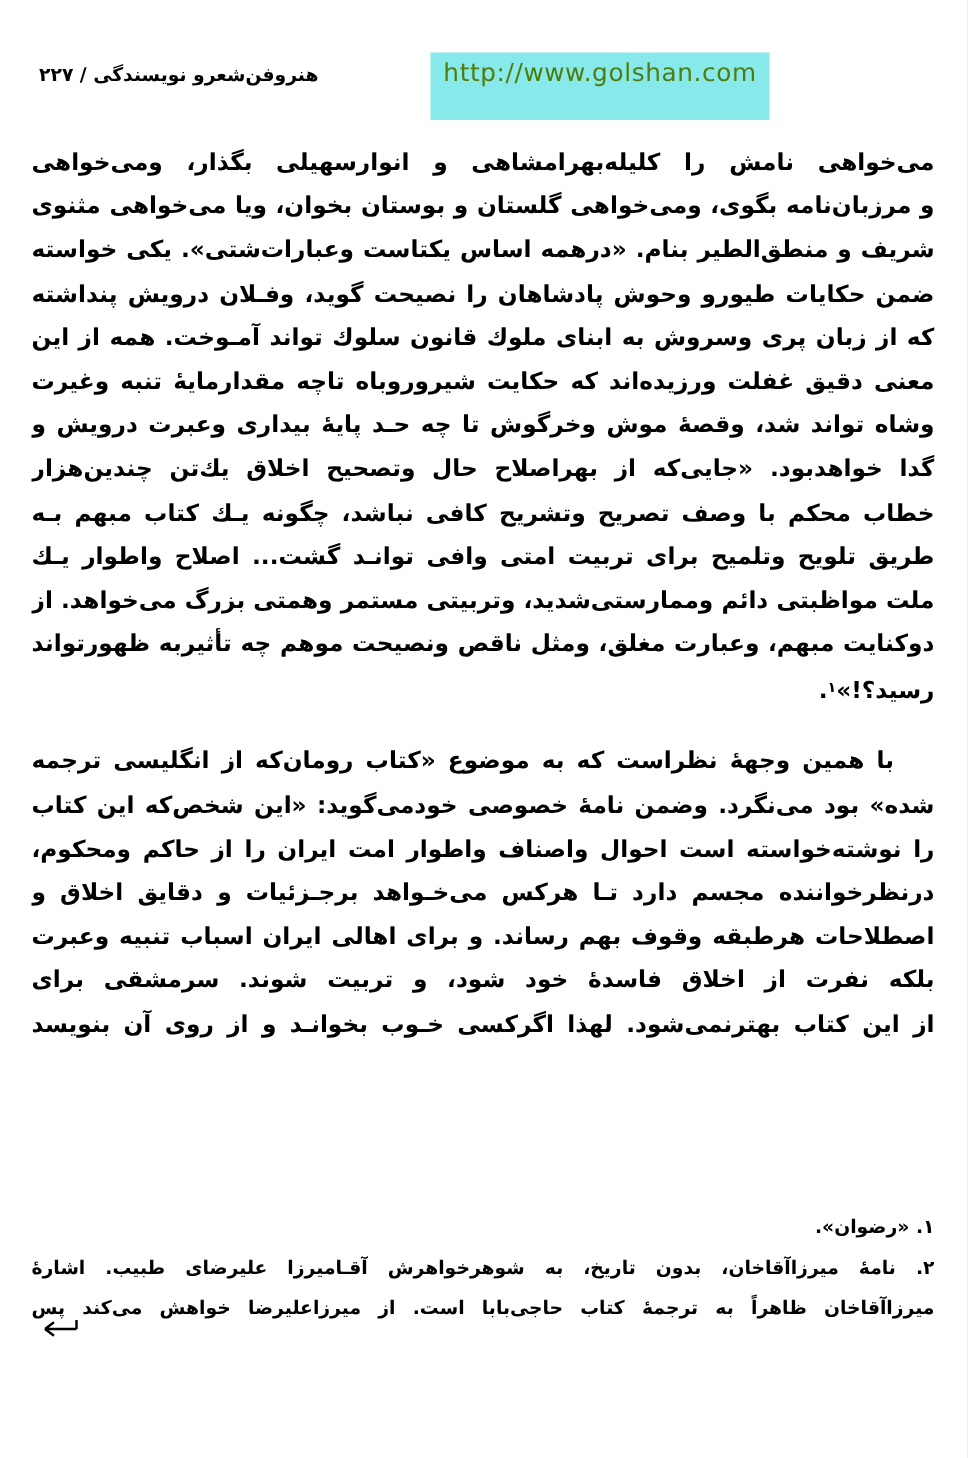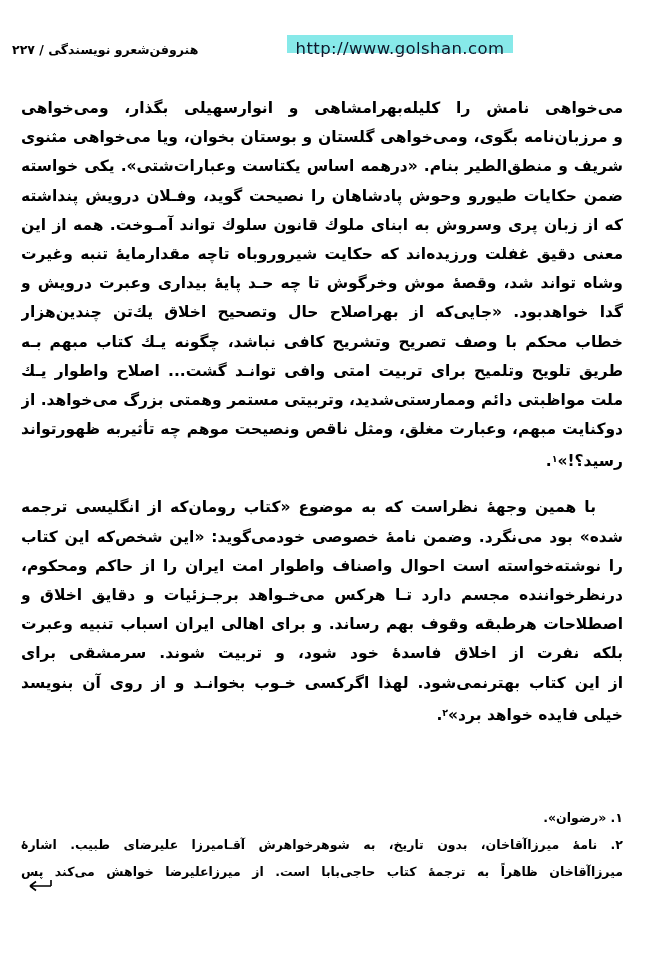--- a/index.html
+++ b/index.html
@@ -3,28 +3,28 @@
 <meta charset="utf-8">
 <style>
   html,body { margin:0; padding:0; background:#e8e8e8; }
   .page {
     position:relative; width:645px; height:972px; background:#ffffff;
     margin:0 auto; overflow:hidden;
     font-family:"DejaVu Sans", sans-serif; color:#000;
   }
   
   .header-title {
-    position:absolute; top:42px; left:12px;
+    position:absolute; top:42px; left:26px;
     direction:rtl; unicode-bidi:embed;
     font-size:12.5px; font-weight:bold; white-space:nowrap;
   }
   .url-stamp {
-    position:absolute; top:35px; left:287px; width:226px; height:18px;
+    position:absolute; top:35px; left:287px; width:226px; height:45px;
     background:var(--stamp_bg,#87e9e9);
-    color:#0f172a; font-size:16.5px; line-height:27px; text-align:center;
+    color:#4d7c0f; font-size:16.5px; line-height:27px; text-align:center;
     letter-spacing:0.4px;
   }
   
   .body-text {
     position:absolute; top:94px; right:22px; left:21px;
     direction:rtl; unicode-bidi:embed;
     font-size:15.5px; font-weight:bold;
   }
   .line {
     line-height:29.2px; height:29.2px;
@@ -78,23 +78,20 @@
     </div>
 
     <div class="para para2">
       <div class="line indent">با همین وجههٔ نظراست که به موضوع «کتاب رومان‌که از انگلیسی ترجمه</div>
       <div class="line">شده» بود می‌نگرد. وضمن نامهٔ خصوصی خودمی‌گوید: «این شخص‌که این کتاب</div>
       <div class="line">را نوشته‌خواسته است احوال واصناف واطوار امت ایران را از حاکم ومحکوم،</div>
       <div class="line">درنظرخواننده مجسم دارد تـا هرکس می‌خـواهد برجـزئیات و دقایق اخلاق و</div>
       <div class="line">اصطلاحات هرطبقه وقوف بهم رساند. و برای اهالی ایران اسباب تنبیه وعبرت و</div>
       <div class="line">بلکه نفرت از اخلاق فاسدهٔ خود شود، و تربیت شوند. سرمشقی برای شعروانشاء</div>
       <div class="line">از این کتاب بهترنمی‌شود. لهذا اگرکسی خـوب بخوانـد و از روی آن بنویسد</div>
-      <div class="line end">
-        <span>خیلی فایده خواهد برد»</span><span class="sup">۲</span><span>.</span>
-      </div>
     </div>
 
   </div>
 
   <div class="footnotes">
     <div class="fn-line end">۱. «رضوان».</div>
     <div class="fn-line">۲. نامهٔ میرزاآقاخان، بدون تاریخ، به شوهرخواهرش آقـامیرزا علیرضای طبیب. اشارهٔ</div>
     <div class="fn-line">میرزاآقاخان ظاهراً به ترجمهٔ کتاب حاجی‌بابا است. از میرزاعلیرضا خواهش می‌کند پس</div>
   </div>
 

